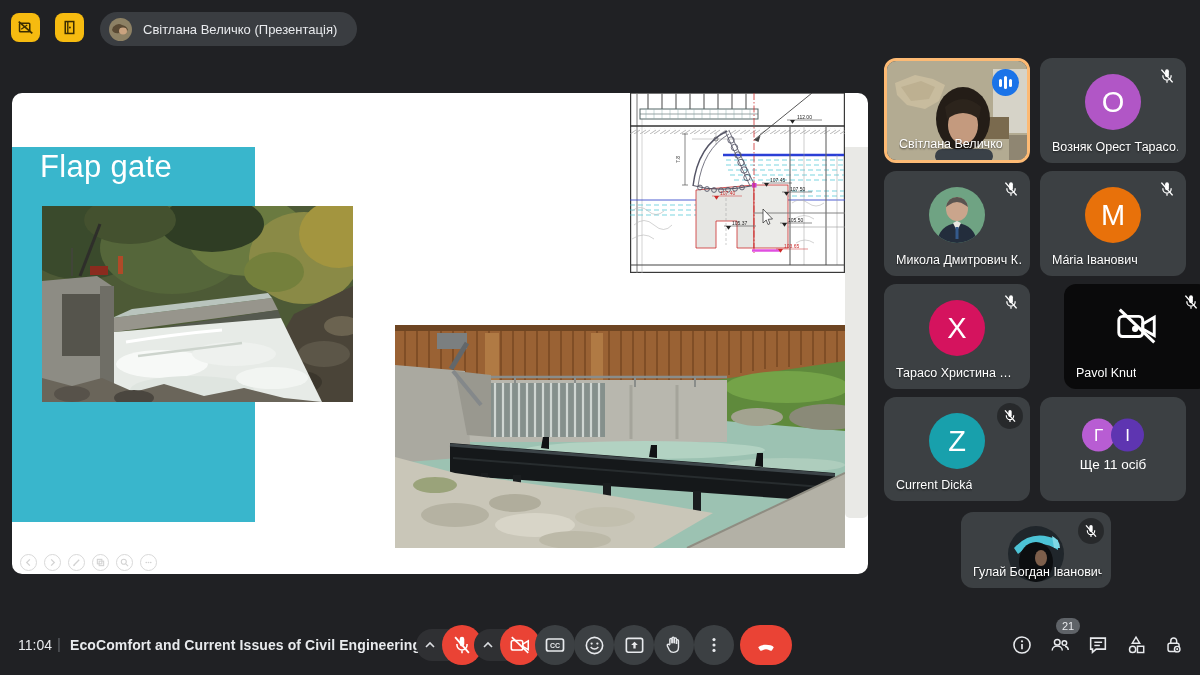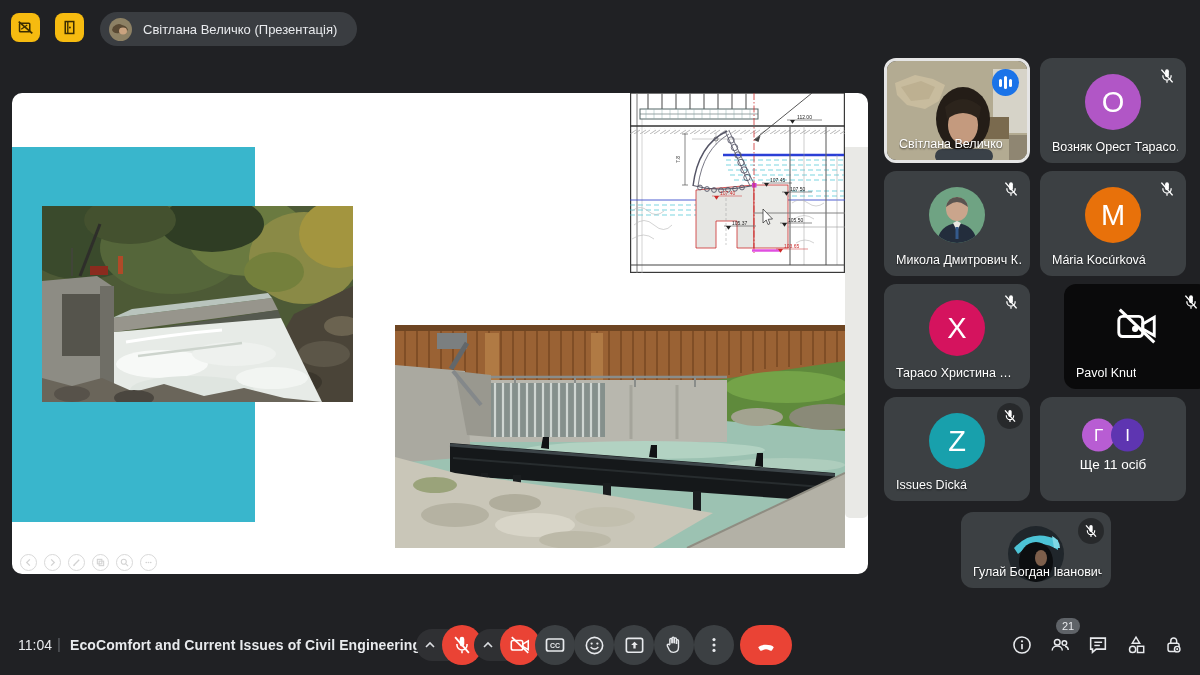--- a/index.html
+++ b/index.html
@@ -24,21 +24,21 @@
   .slidenav{position:absolute;left:8px;top:461px;display:flex;gap:7px;opacity:.38}
   .navbtn{width:17px;height:17px;border-radius:50%;border:1px solid #9a9a9a;background:#fff;display:flex;align-items:center;justify-content:center;cursor:pointer}
 
   
   .tile{position:absolute;background:#3c4043;border-radius:12px;overflow:hidden}
   .tile .name{position:absolute;left:12px;bottom:9px;font-size:12.5px;color:#fff;text-shadow:0 1px 2px rgba(0,0,0,.65);white-space:nowrap;max-width:86%;overflow:hidden}
   .mic-plain{position:absolute;top:9px;right:10px;width:18px;height:18px}
   .mic-circled{position:absolute;top:6px;right:7px;width:26px;height:26px;border-radius:50%;background:rgba(25,26,29,.6);display:flex;align-items:center;justify-content:center}
   .mic-circled svg{width:16px;height:16px}
   .avatar-circle{position:absolute;left:50%;top:44px;transform:translate(-50%,-50%);width:56px;height:56px;border-radius:50%;display:flex;align-items:center;justify-content:center;font-size:29px;color:#fff}
-  .tile-video{border:3px solid #e5e5e5}
+  .tile-video{border:3px solid #fdba74}
   .speak-ind{position:absolute;top:8px;right:8px;width:27px;height:27px;border-radius:50%;background:#1a73e8;display:flex;align-items:center;justify-content:center;gap:2px}
   .speak-ind i{display:block;width:3px;border-radius:2px;background:#fff}
   .tile-black{background:#0a0a0b}
   .grp-circles{position:absolute;left:50%;top:38px;transform:translate(-50%,-50%);display:flex}
   .grp-c{width:33px;height:33px;border-radius:50%;display:flex;align-items:center;justify-content:center;font-size:17px;color:#fff}
   .grp-c+.grp-c{margin-left:-4px}
   .grp-label{position:absolute;left:0;right:0;top:60px;text-align:center;font-size:13.5px;color:#fff}
   .avatar-photo{position:absolute;left:50%;top:44px;transform:translate(-50%,-50%);width:56px;height:56px;border-radius:50%;overflow:hidden}
 
   
@@ -78,20 +78,21 @@
           <path d="M4 9 q5 -5 9 -2 q5 1 6 5 q-4 4 -9 3 q-5 1 -7 -3 z" fill="#5a4a33"></path>
           <ellipse cx="14" cy="13" rx="4" ry="3.4" fill="#caa37f"></ellipse>
         </svg>
     </span>
     <span class="pill-name">Світлана Величко (Презентація)</span>
   </div>
 </div>
 
 <div class="slide">
   <div class="teal"></div>
+  <div class="slide-title">Flap gate</div>
 
   <svg class="photo1" viewBox="0 0 311 196" preserveAspectRatio="none">
     <rect width="311" height="196" fill="#4d5a36"></rect>
     <ellipse cx="40" cy="32" rx="62" ry="42" fill="#3a4a2c"></ellipse>
     <ellipse cx="130" cy="42" rx="72" ry="46" fill="#55663a"></ellipse>
     <ellipse cx="205" cy="30" rx="60" ry="40" fill="#6a7a40"></ellipse>
     <ellipse cx="262" cy="52" rx="55" ry="46" fill="#8a8a46"></ellipse>
     <ellipse cx="297" cy="28" rx="40" ry="34" fill="#a3953f"></ellipse>
     <ellipse cx="170" cy="18" rx="52" ry="28" fill="#2f3d24"></ellipse>
     <ellipse cx="88" cy="14" rx="46" ry="24" fill="#44512f"></ellipse>
@@ -459,21 +460,21 @@
 <div class="tile" style="left:1040px;top:171px;width:146px;height:105px">
   <div class="avatar-circle" style="background: rgb(232, 113, 10);">
       <span>M</span>
     </div>
   <svg class="mic-plain" viewBox="0 0 24 24">
       <rect x="9.5" y="3" width="5" height="10.5" rx="2.5" fill="#fff"></rect>
       <path d="M6.5 11v1a5.5 5.5 0 0 0 11 0v-1" stroke="#fff" stroke-width="1.7" fill="none"></path>
       <line x1="12" y1="18" x2="12" y2="21" stroke="#fff" stroke-width="1.7"></line>
       <line x1="4.5" y1="3.5" x2="19.5" y2="20.5" stroke="#fff" stroke-width="2"></line>
     </svg>
-  <span class="name">Mária Kocúrková</span>
+  <span class="name">Mária Іванович</span>
 </div>
 
 <div class="tile" style="left:884px;top:284px;width:146px;height:105px">
   <div class="avatar-circle" style="background: rgb(213, 19, 94);">
       <span>Х</span>
     </div>
   <svg class="mic-plain" viewBox="0 0 24 24">
       <rect x="9.5" y="3" width="5" height="10.5" rx="2.5" fill="#fff"></rect>
       <path d="M6.5 11v1a5.5 5.5 0 0 0 11 0v-1" stroke="#fff" stroke-width="1.7" fill="none"></path>
       <line x1="12" y1="18" x2="12" y2="21" stroke="#fff" stroke-width="1.7"></line>
@@ -503,21 +504,21 @@
       <span>Z</span>
     </div>
   <div class="mic-circled">
     <svg viewBox="0 0 24 24">
         <rect x="9.5" y="3" width="5" height="10.5" rx="2.5" fill="#fff"></rect>
         <path d="M6.5 11v1a5.5 5.5 0 0 0 11 0v-1" stroke="#fff" stroke-width="1.7" fill="none"></path>
         <line x1="12" y1="18" x2="12" y2="21" stroke="#fff" stroke-width="1.7"></line>
         <line x1="4.5" y1="3.5" x2="19.5" y2="20.5" stroke="#fff" stroke-width="2"></line>
       </svg>
   </div>
-  <span class="name">Issues Dická</span>
+  <span class="name">Current Dická</span>
 </div>
 
 <div class="tile" style="left:1040px;top:397px;width:146px;height:104px">
   <div class="grp-circles">
     <span class="grp-c" style="background: rgb(184, 93, 211);">
         <span>Г</span>
       </span>
     <span class="grp-c" style="background: rgb(94, 53, 177);">
         <span>І</span>
       </span>

